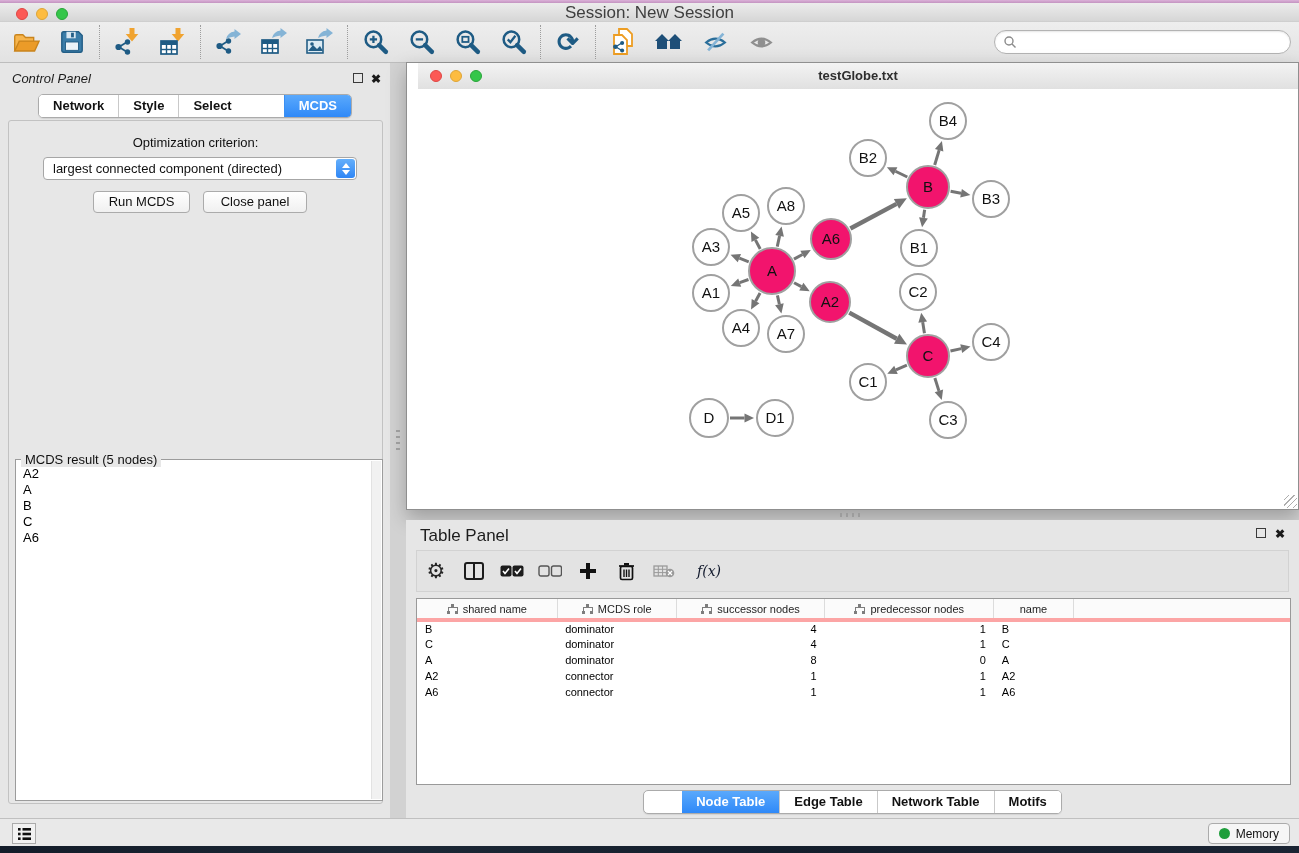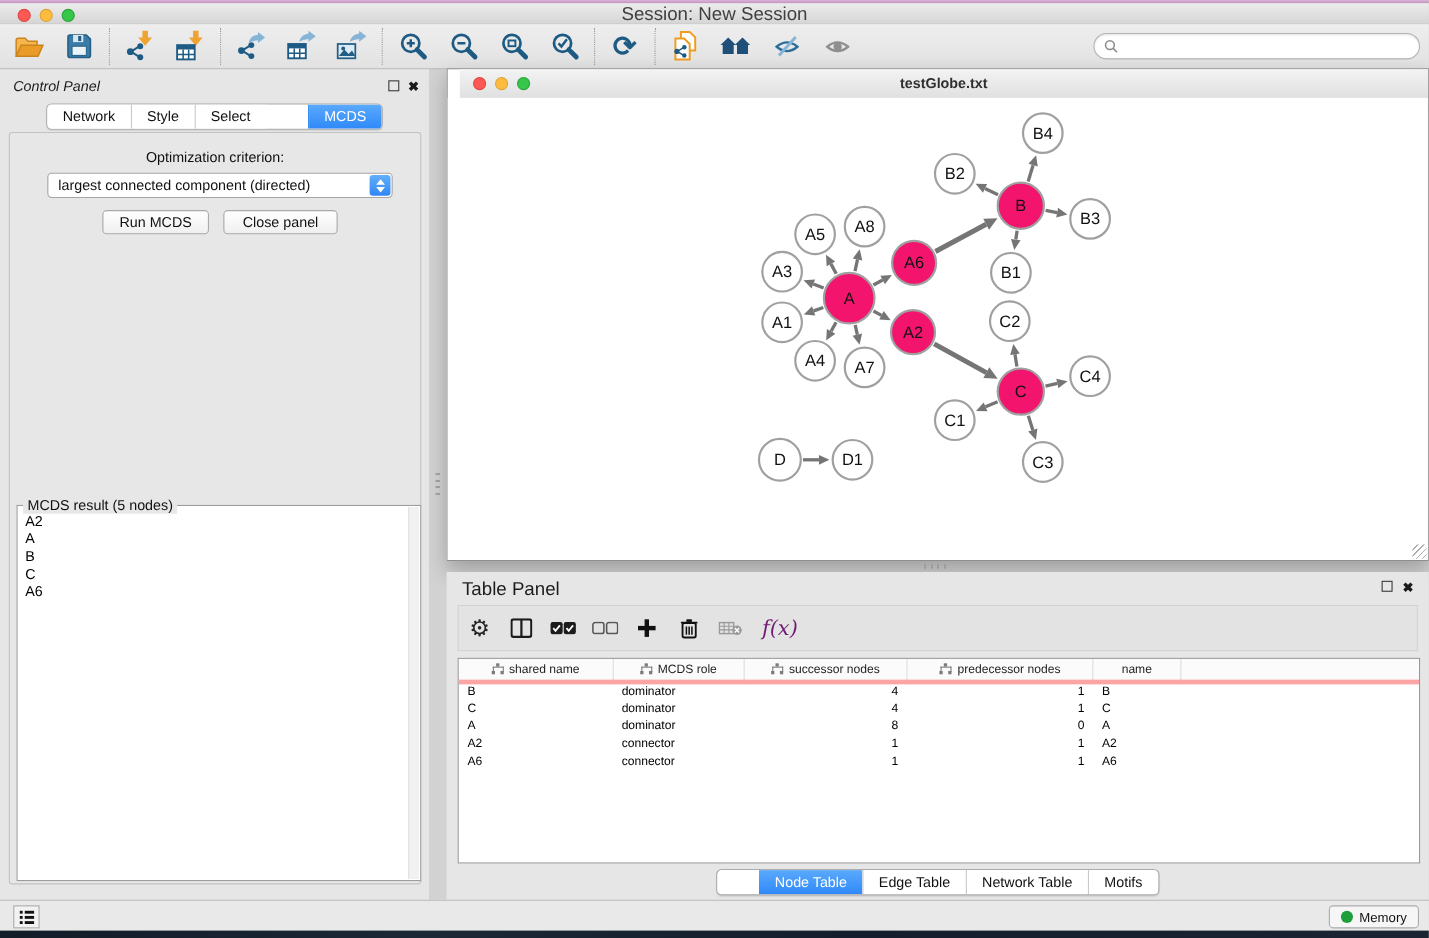--- a/index.html
+++ b/index.html
@@ -33,21 +33,21 @@
     box-shadow:inset 0 1px 2px rgba(0,0,0,.10); display:flex; align-items:center; padding-left:8px; }
   #search-box input { border:none; outline:none; background:transparent; flex:1; font-size:12px; height:18px; }
 
   
   #control-panel { position:absolute; left:0; top:63px; width:390px; height:755px; background:#e6e6e6; }
   #control-panel .panel-title { position:absolute; left:12px; top:8px; font-size:13px; color:#1c1c1c;font-style:italic; }
   .float-box { position:absolute; width:10px; height:10px; border:1.6px solid #3a3a3a; background:transparent; }
   .close-x { position:absolute; font-size:12px; font-weight:bold; color:#1a1a1a; line-height:12px; }
 
   .seg-tabs { display:inline-flex; border:1px solid #abababa8; border:1px solid #ababab; border-radius:5px; overflow:hidden;
-    background:#fff; box-shadow:0 1px 1px rgba(0,0,0,.08); }
+    background:#fff; box-shadow:0 1px 1px rgba(0,0,0,.08);font-weight:bold; }
   .seg { height:22px; line-height:22px; padding:0 14px; font-size:13px; color:#111;
     border-left:1px solid #c9c9c9; background:#fff; cursor:default; }
   .seg:first-child { border-left:none; }
   .seg.active { background:linear-gradient(#5aa9fc,#2f89f8); color:#fff; border-left-color:#3b8ff2;margin-left:38px; }
   #cp-tabs { position:absolute; top:31px; left:0; right:0; text-align:center; }
 
   #cp-content { position:absolute; left:8px; top:57px; width:375px; height:684px;
     border:1px solid #c2c2c2; border-radius:3px; background:#e7e7e7; }
   #opt-label { position:absolute; top:14px; left:0; right:0; text-align:center; font-size:13px; color:#101010; }
   #criterion-select { position:absolute; left:34px; top:36px; width:314px; height:23px; background:#fff;
@@ -85,21 +85,21 @@
     background:repeating-linear-gradient(90deg,#9c9c9c 0 2px, transparent 2px 6px); }
   #div-v { position:absolute; left:396px; top:430px; width:4px; height:20px;
     background:repeating-linear-gradient(#9c9c9c 0 2px, transparent 2px 6px); }
 
   
   #table-panel { position:absolute; left:406px; top:520px; width:893px; height:298px; background:#e6e6e6; }
   #table-panel .panel-title { position:absolute; left:14px; top:6px; font-size:17px; color:#1c1c1c; }
   #tp-toolbar { position:absolute; left:10px; top:30px; right:10px; height:42px; background:#e3e3e3;
     border:1px solid #d2d2d2; display:flex; align-items:center; gap:12px; padding-left:6px; }
   .tp-btn { width:26px; height:28px; display:flex; align-items:center; justify-content:center; }
-  .fx { font-family:"DejaVu Serif", serif; font-style:italic; font-size:19px; color:#701a75; }
+  .fx { font-family:"DejaVu Serif", serif; font-style:italic; font-size:14px; color:#0f172a; }
   .gear-glyph { font-size:21px; color:#262626; }
 
   #data-table-wrap { position:absolute; left:10px; top:78px; width:875px; height:187px;
     background:#fff; border:1px solid #999; overflow:hidden; }
   #data-table { border-collapse:collapse; table-layout:fixed; }
   #data-table th { height:21px; background:#fbfbfb; border-right:1px solid #dcdcdc;
     font-weight:normal; font-size:11px; color:#1e1e1e; text-align:center; white-space:nowrap; overflow:hidden; }
   #data-table thead tr { border-bottom:4px solid #fca5a5;margin-top:24px; }
   #data-table th.filler { width:220px; border-right:none; }
   #data-table td { height:16px; font-size:11px; color:#000; white-space:nowrap; overflow:hidden; }

